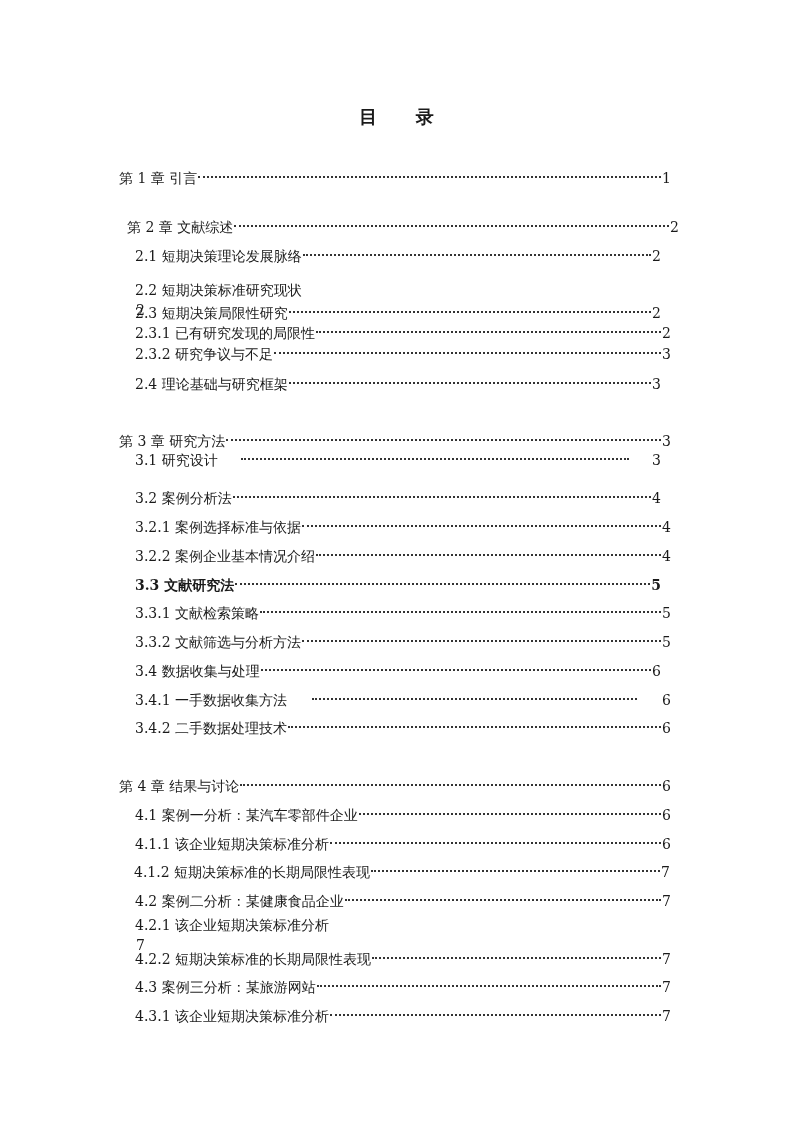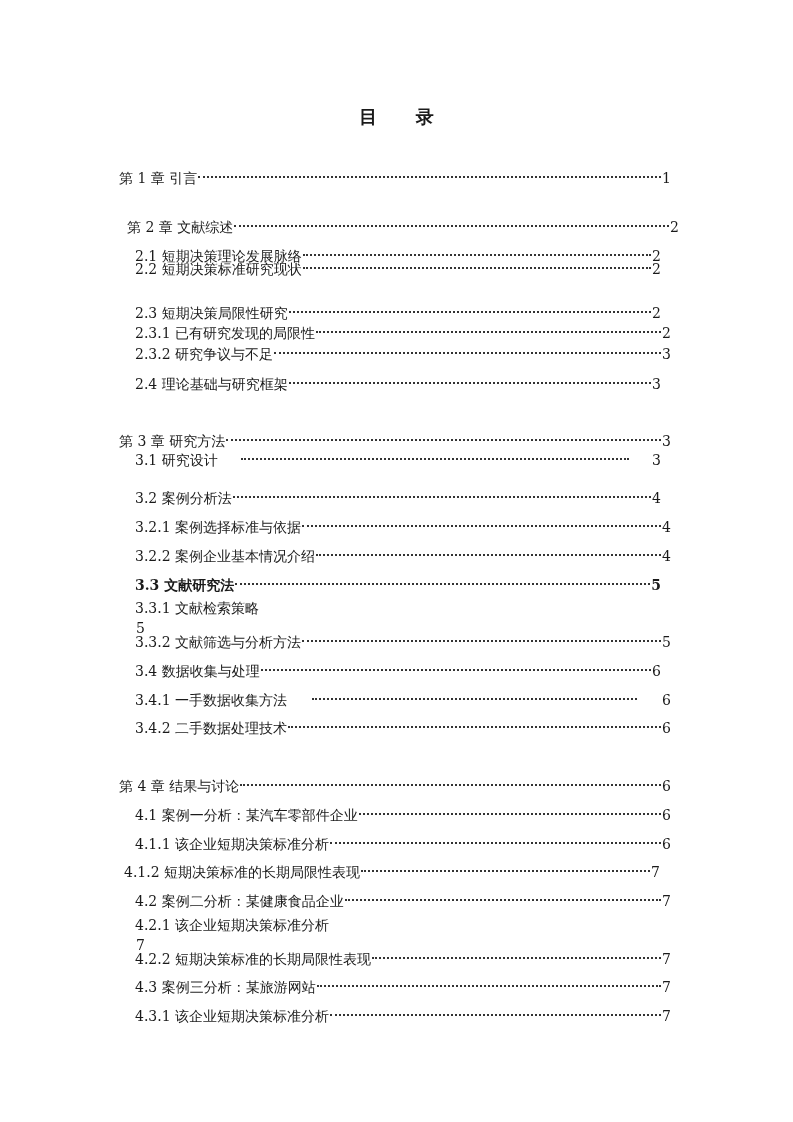--- a/index.html
+++ b/index.html
@@ -30,21 +30,21 @@
     <div class="toc-line" style="top: 212px; left: 119px; width: 552px; margin-left: 8px;">
     <span class="label">第 2 章  文献综述 </span>
     <span class="leader"></span>
     <span class="page">2</span>
   </div>
     <div class="toc-line" style="top: 241px; left: 135px; width: 526px;">
     <span class="label">2.1 短期决策理论发展脉络</span>
     <span class="leader"></span>
     <span class="page">2</span>
   </div>
-    <div class="toc-line" style="top: 254px; left: 135px; width: 526px;">
+    <div class="toc-line" style="top: 280px; left: 135px; width: 526px; flex-direction: column;">
     <span class="label">2.2  短期决策标准研究现状</span>
     <span class="leader"></span>
     <span class="page">2</span>
   </div>
     <div class="toc-line" style="top: 298px; left: 135px; width: 526px;">
     <span class="label">2.3  短期决策局限性研究</span>
     <span class="leader"></span>
     <span class="page">2</span>
   </div>
     <div class="toc-line" style="top: 318px; left: 135px; width: 536px;">
@@ -85,21 +85,21 @@
     <div class="toc-line" style="top: 541px; left: 135px; width: 536px;">
     <span class="label">3.2.2 案例企业基本情况介绍</span>
     <span class="leader"></span>
     <span class="page">4</span>
   </div>
     <div class="toc-line" style="top: 570px; left: 135px; width: 526px; font-weight: bold;">
     <span class="label">3.3   文献研究法</span>
     <span class="leader"></span>
     <span class="page">5</span>
   </div>
-    <div class="toc-line" style="top: 598px; left: 135px; width: 536px; flex-direction: column;">
+    <div class="toc-line" style="top: 598px; left: 135px; width: 536px;">
     <span class="label">3.3.1  文献检索策略</span>
     <span class="leader"></span>
     <span class="page">5</span>
   </div>
     <div class="toc-line" style="top: 627px; left: 135px; width: 536px;">
     <span class="label">3.3.2 文献筛选与分析方法</span>
     <span class="leader"></span>
     <span class="page">5</span>
   </div>
     <div class="toc-line" style="top: 656px; left: 135px; width: 526px;">
@@ -125,21 +125,21 @@
     <div class="toc-line" style="top: 800px; left: 135px; width: 536px;">
     <span class="label">4.1 案例一分析：某汽车零部件企业</span>
     <span class="leader"></span>
     <span class="page">6</span>
   </div>
     <div class="toc-line" style="top: 829px; left: 135px; width: 536px;">
     <span class="label">4.1.1 该企业短期决策标准分析</span>
     <span class="leader"></span>
     <span class="page">6</span>
   </div>
-    <div class="toc-line" style="top: 857px; left: 124px; width: 536px; justify-content: center;">
+    <div class="toc-line" style="top: 857px; left: 134px; width: 536px; justify-content: center;">
     <span class="label">4.1.2 短期决策标准的长期局限性表现</span>
     <span class="leader"></span>
     <span class="page">7</span>
   </div>
     <div class="toc-line" style="top: 886px; left: 135px; width: 536px;">
     <span class="label">4.2 案例二分析：某健康食品企业</span>
     <span class="leader"></span>
     <span class="page">7</span>
   </div>
     <div class="toc-line" style="top: 915px; left: 135px; width: 536px; flex-direction: column;">

